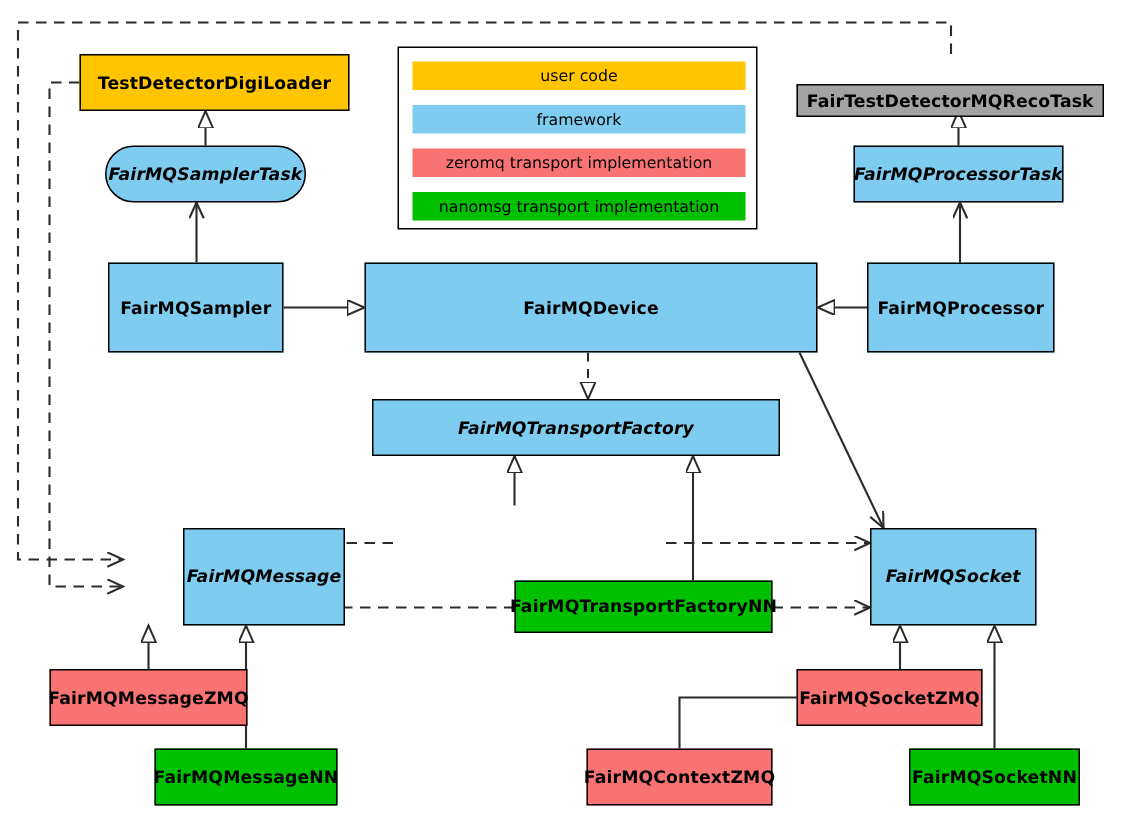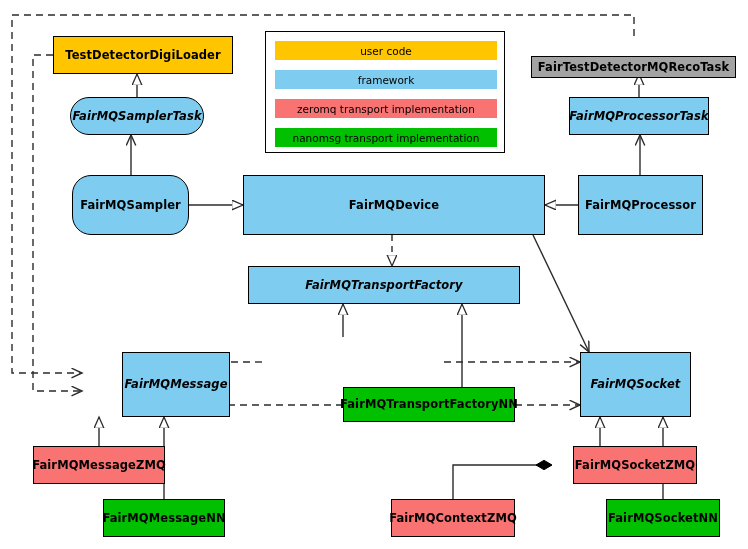--- a/index.html
+++ b/index.html
@@ -133,30 +133,30 @@
 
       
       <path d="M 634,36 L 634,15 L 12,15 L 12,373 L 82,373" stroke-dasharray="7,5" marker-end="url(#openArrow)"></path>
     </g>
   </svg>
 
   <div class="node" style="left:53px;  top:36px;  width:180px; height:38px; background:#ffc600;">TestDetectorDigiLoader</div>
   <div class="node" style="left:531px; top:36px;  width:205px; height:22px; background:#a3a3a3;margin-top:20px;">FairTestDetectorMQRecoTask</div>
   <div class="node abstract" style="left:70px;  top:97px;  width:134px; height:38px; background:#7ecdf0;border-radius:19px;">FairMQSamplerTask</div>
   <div class="node abstract" style="left:569px; top:97px;  width:140px; height:38px; background:#7ecdf0;">FairMQProcessorTask</div>
-  <div class="node" style="left:72px;  top:175px; width:117px; height:60px; background:#7ecdf0;border-radius:19px;">FairMQSampler</div>
+  <div class="node" style="left:72px;  top:175px; width:117px; height:60px; background:#7ecdf0;">FairMQSampler</div>
   <div class="node" style="left:243px; top:175px; width:302px; height:60px; background:#7ecdf0;">FairMQDevice</div>
   <div class="node" style="left:578px; top:175px; width:125px; height:60px; background:#7ecdf0;">FairMQProcessor</div>
   <div class="node abstract" style="left:248px; top:266px; width:272px; height:38px; background:#7ecdf0;">FairMQTransportFactory</div>
   <div class="node" style="left:343px; top:387px; width:172px; height:35px; background:#00c000;">FairMQTransportFactoryNN</div>
   <div class="node abstract" style="left:82px;  top:352px; width:108px; height:65px; background:#7ecdf0;margin-left:40px;">FairMQMessage</div>
   <div class="node abstract" style="left:580px; top:352px; width:111px; height:65px; background:#7ecdf0;">FairMQSocket</div>
   <div class="node" style="left:33px;  top:446px; width:132px; height:38px; background:#fa7373;">FairMQMessageZMQ</div>
   <div class="node" style="left:103px; top:499px; width:122px; height:38px; background:#00c000;">FairMQMessageNN</div>
-  <div class="node" style="left:573px; top:446px; width:124px; height:38px; background:#fa7373;">FairMQSocketZMQ</div>
+  <div class="node" style="left:531px; top:446px; width:124px; height:38px; background:#fa7373;">FairMQSocketZMQ</div>
   <div class="node" style="left:606px; top:499px; width:114px; height:38px; background:#00c000;">FairMQSocketNN</div>
   <div class="node" style="left:391px; top:499px; width:124px; height:38px; background:#fa7373;">FairMQContextZMQ</div>
 
   <div class="legend-box" style="left:265px; top:31px; width:240px; height:122px;">
     <div class="legend-row" style="left:9px;  top:9px;  width:222px; height:19px; background:#ffc600;">user code</div>
     <div class="legend-row" style="left:9px;  top:38px; width:222px; height:19px; background:#7ecdf0;">framework</div>
     <div class="legend-row" style="left:9px;  top:67px; width:222px; height:19px; background:#fa7373;">zeromq transport implementation</div>
     <div class="legend-row" style="left:9px;  top:96px; width:222px; height:19px; background:#00c000;">nanomsg transport implementation</div>
   </div>
 

